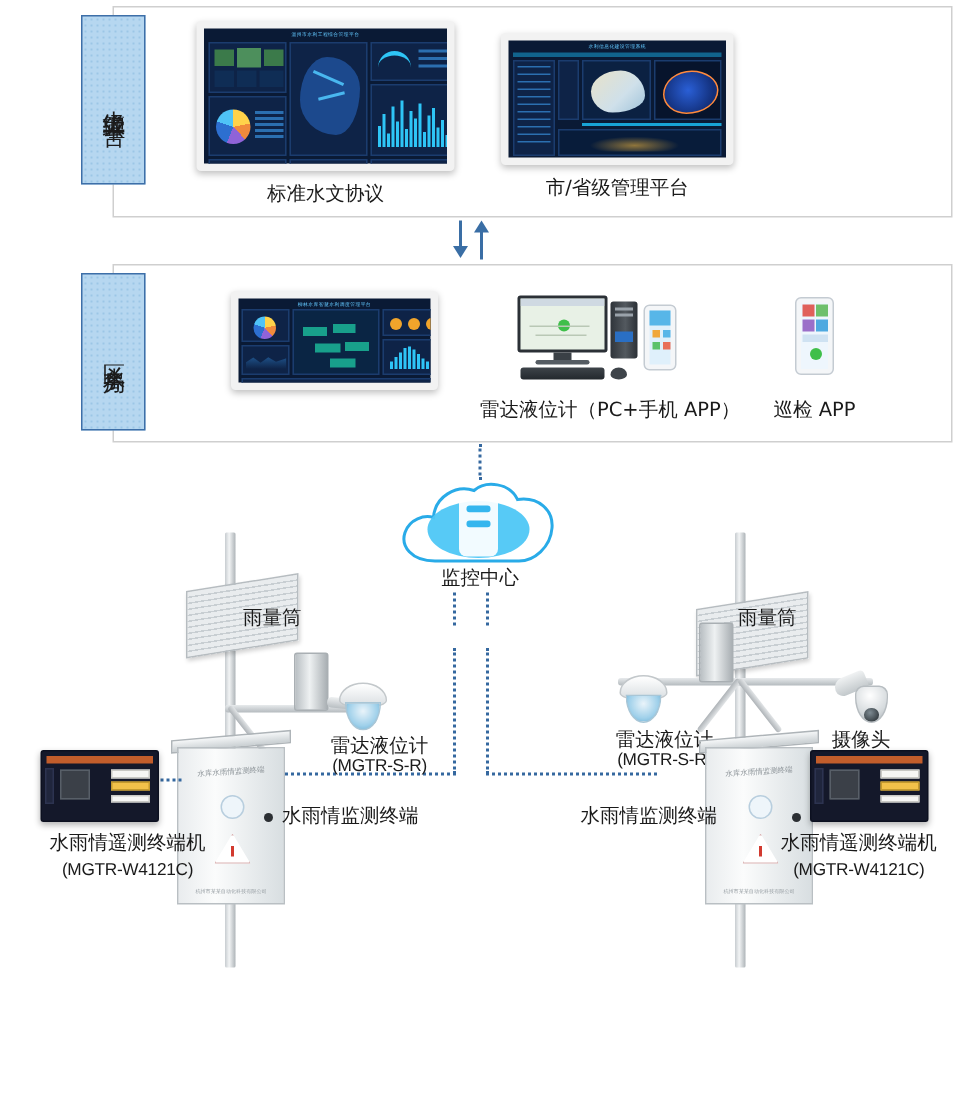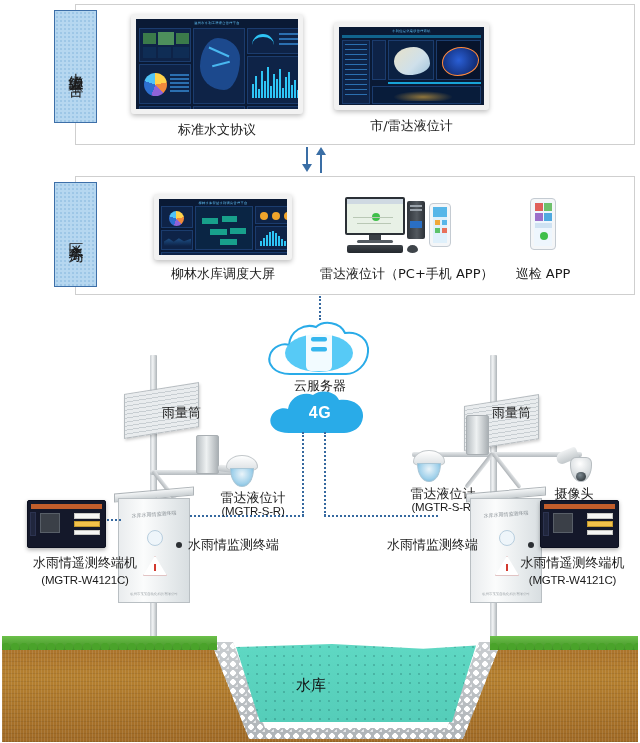--- a/index.html
+++ b/index.html
@@ -239,21 +239,21 @@
       </div>
       <div class="panel" style="left:97px;top:13px;width:45px;height:40px;background:#07142c;">
         <div style="position:absolute;left:5px;top:6px;width:35px;height:27px;background:radial-gradient(circle at 45% 45%,#2a5fd6,#122f7a 70%);border-radius:52% 48% 58% 42%/55% 45% 55% 45%;border:1px solid #ff8a3d;"></div>
       </div>
       <div class="bar" style="left:49px;top:55px;width:93px;height:2px;"></div>
       <div class="panel" style="left:33px;top:59px;width:109px;height:18px;background:#081c3a;">
         <div style="position:absolute;left:20px;top:4px;width:60px;height:10px;background:radial-gradient(ellipse at 50% 60%,rgba(255,190,60,.55),rgba(255,190,60,0) 70%);"></div>
       </div>
     </div>
   </div>
-  <div class="lbl" style="left:334px;top:118px;width:155px;">市/雷达液位计</div>
+  <div class="lbl" style="left:334px;top:118px;width:155px;">市/省级管理平台</div>
 
   <div class="vline" style="left:306px;top:147px;height:19px;"></div>
   <div class="tri-down" style="left:302px;top:164px;"></div>
   <div class="vline" style="left:320px;top:153px;height:20px;"></div>
   <div class="tri-up" style="left:316px;top:147px;"></div>
 
   <div class="sec-box" id="sec-bureau"></div>
   <div class="sec-tag" id="tag-bureau">区水务局</div>
 
   <div class="monitor" style="left:154px;top:194px;width:138px;height:66px;">
@@ -286,21 +286,20 @@
           <i style="height:15px"></i>
             <i style="height:13px"></i>
             <i style="height:10px"></i>
             <i style="height:7px"></i>
           <i style="height:5px"></i>
         </div>
       </div>
       <div class="panel" style="left:2px;top:53px;width:134px;height:11px;"></div>
     </div>
   </div>
-  <div class="lbl" style="left:154px;top:266px;width:138px;">柳林水库调度大屏</div>
 
   <div style="position:absolute;left:345px;top:197px;width:110px;height:62px;">
 
     <div style="position:absolute;left:0;top:0;width:60px;height:38px;background:#2b3036;border-radius:2px;padding:2px;box-sizing:border-box;">
       <div style="width:100%;height:100%;background:#e8f1e6;position:relative;overflow:hidden;">
         <div style="position:absolute;left:0;top:0;right:0;height:5px;background:#cfd9e2;"></div>
         <div style="position:absolute;left:45%;top:40%;width:8px;height:8px;border-radius:50%;background:#3fbf4a;"></div>
         <div style="position:absolute;left:6px;top:18px;width:40px;height:1px;background:#b9c8b5;"></div>
         <div style="position:absolute;left:10px;top:24px;width:34px;height:1px;background:#b9c8b5;"></div>
       </div>
@@ -346,31 +345,25 @@
 
   <div class="cloudsrv" style="left:262px;top:318px;width:116px;height:62px;">
     <svg width="116" height="62" viewBox="0 0 116 62">
       <path d="M28 56 C12 56 5 46 8 37 C11 28 21 25 27 27 C28 13 42 5 54 9 C62 2 78 4 83 15 C97 13 107 22 106 34 C105 47 94 56 84 56 Z" fill="#ffffff" stroke="#29abe8" stroke-width="2"></path>
       <ellipse cx="57" cy="35" rx="34" ry="19" fill="#4ec7f5" opacity=".95"></ellipse>
       <rect x="44" y="11" width="26" height="42" rx="5" fill="#ffffff" opacity=".92"></rect>
       <rect x="49" y="19" width="16" height="4.5" rx="2" fill="#35b6ee"></rect>
       <rect x="49" y="29" width="16" height="4.5" rx="2" fill="#35b6ee"></rect>
     </svg>
   </div>
-  <div class="lbl" style="left:262px;top:378px;width:116px;">云服务器</div>
+  <div class="lbl" style="left:262px;top:378px;width:116px;">监控中心</div>
 
   <div class="vdash" style="left:302px;top:395px;height:22px;"></div>
   <div class="vdash" style="left:324px;top:395px;height:22px;"></div>
 
-  <div class="cloud4g" style="left:265px;top:390px;width:110px;height:46px;">
-    <svg width="110" height="46" viewBox="0 0 110 46" style="position:absolute;left:0;top:0;">
-      <path d="M24 43 C10 43 3 35 6 27 C9 19 18 17 23 19 C25 7 38 1 48 5 C56 -1 70 1 74 10 C88 8 99 16 98 27 C97 38 87 43 79 43 Z" fill="#29abe8"></path>
-    </svg>
-    <div class="txt">4G</div>
-  </div>
 
 
   <div class="vdash" style="left:302px;top:432px;height:84px;"></div>
   <div class="vdash" style="left:324px;top:432px;height:84px;"></div>
   <div class="hdash" style="left:190px;top:515px;width:114px;"></div>
   <div class="hdash" style="left:324px;top:515px;width:114px;"></div>
 
   <div class="pole" style="left:150px;top:355px;height:290px;"></div>
   <div class="solar" style="left:124px;top:388px;width:73px;height:43px;transform:skewY(-9deg);"></div>
   <div class="crossarm" style="left:150px;top:470px;width:85px;"></div>
@@ -453,33 +446,14 @@
     <div class="top"></div>
     <div class="side"></div>
     <div class="lcd"></div>
     <div class="strip2" style="top:26%;"></div>
     <div class="strip" style="top:44%;"></div>
     <div class="strip2" style="top:62%;"></div>
   </div>
   <div class="lbl" style="left:505px;top:555px;width:135px;">水雨情遥测终端机</div>
   <div class="lbl code" style="left:505px;top:573px;width:135px;">(MGTR-W4121C)</div>
 
-  <div class="ground">
-
-    <div class="soil" style="clip-path:polygon(0 0, 640 0, 640 100, 0 100);
-         -webkit-clip-path:polygon(0 0, 100% 0, 100% 100%, 0 100%);"></div>
-
-    <div style="position:absolute;left:213px;top:10px;width:284px;height:100px;background:#ffffff;
-         clip-path:polygon(0 0, 284px 0, 247px 92px, 37px 92px);"></div>
-
-    <div class="stone" style="left:211px;top:10px;width:290px;height:100px;
-         clip-path:polygon(0 0, 22px 0, 54px 86px, 236px 86px, 268px 0, 290px 0, 252px 97px, 38px 97px);"></div>
-
-    <div class="water" style="left:236px;top:12px;width:240px;height:78px;
-         clip-path:polygon(0 4%, 40% 0, 78% 6%, 100% 2%, 90% 100%, 10% 100%);"></div>
-
-    <div class="grass" style="left:2px;top:4px;width:215px;"></div>
-    <div class="grass" style="left:490px;top:4px;width:148px;"></div>
-
-    <div class="resv-lbl" style="left:296px;top:44px;">水库</div>
-  </div>
 
 </div>
 
 </body></html>

